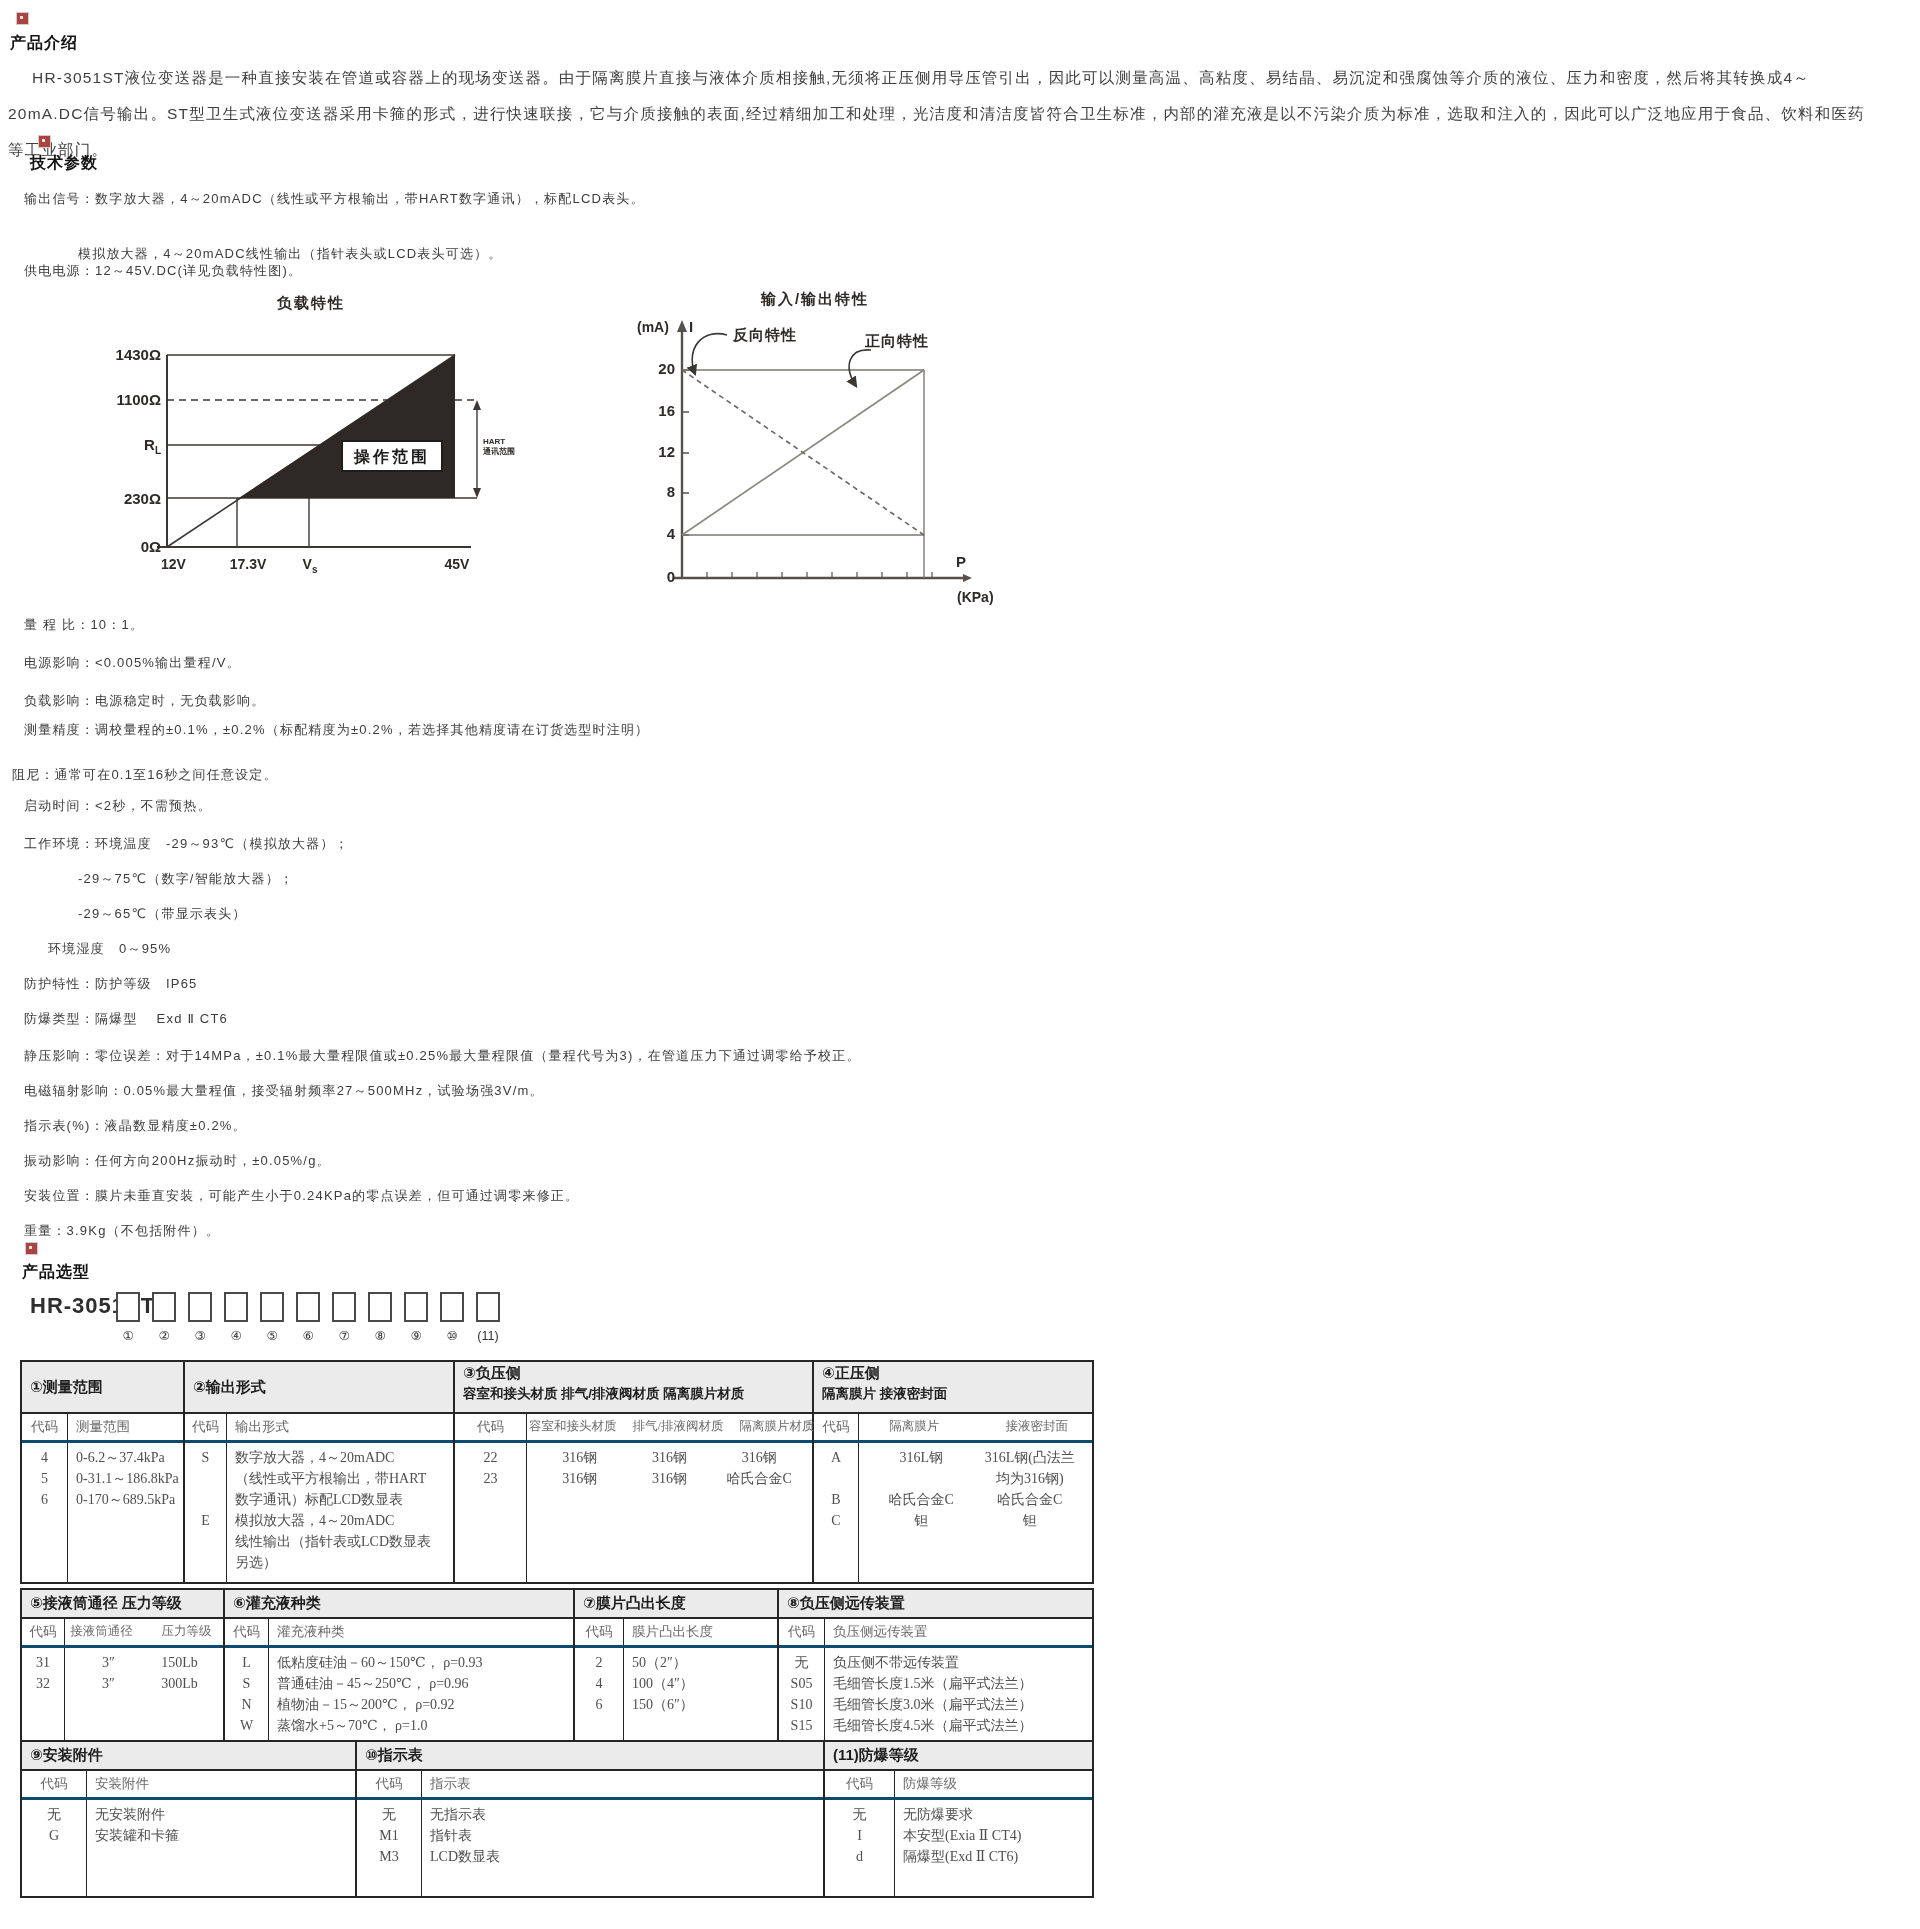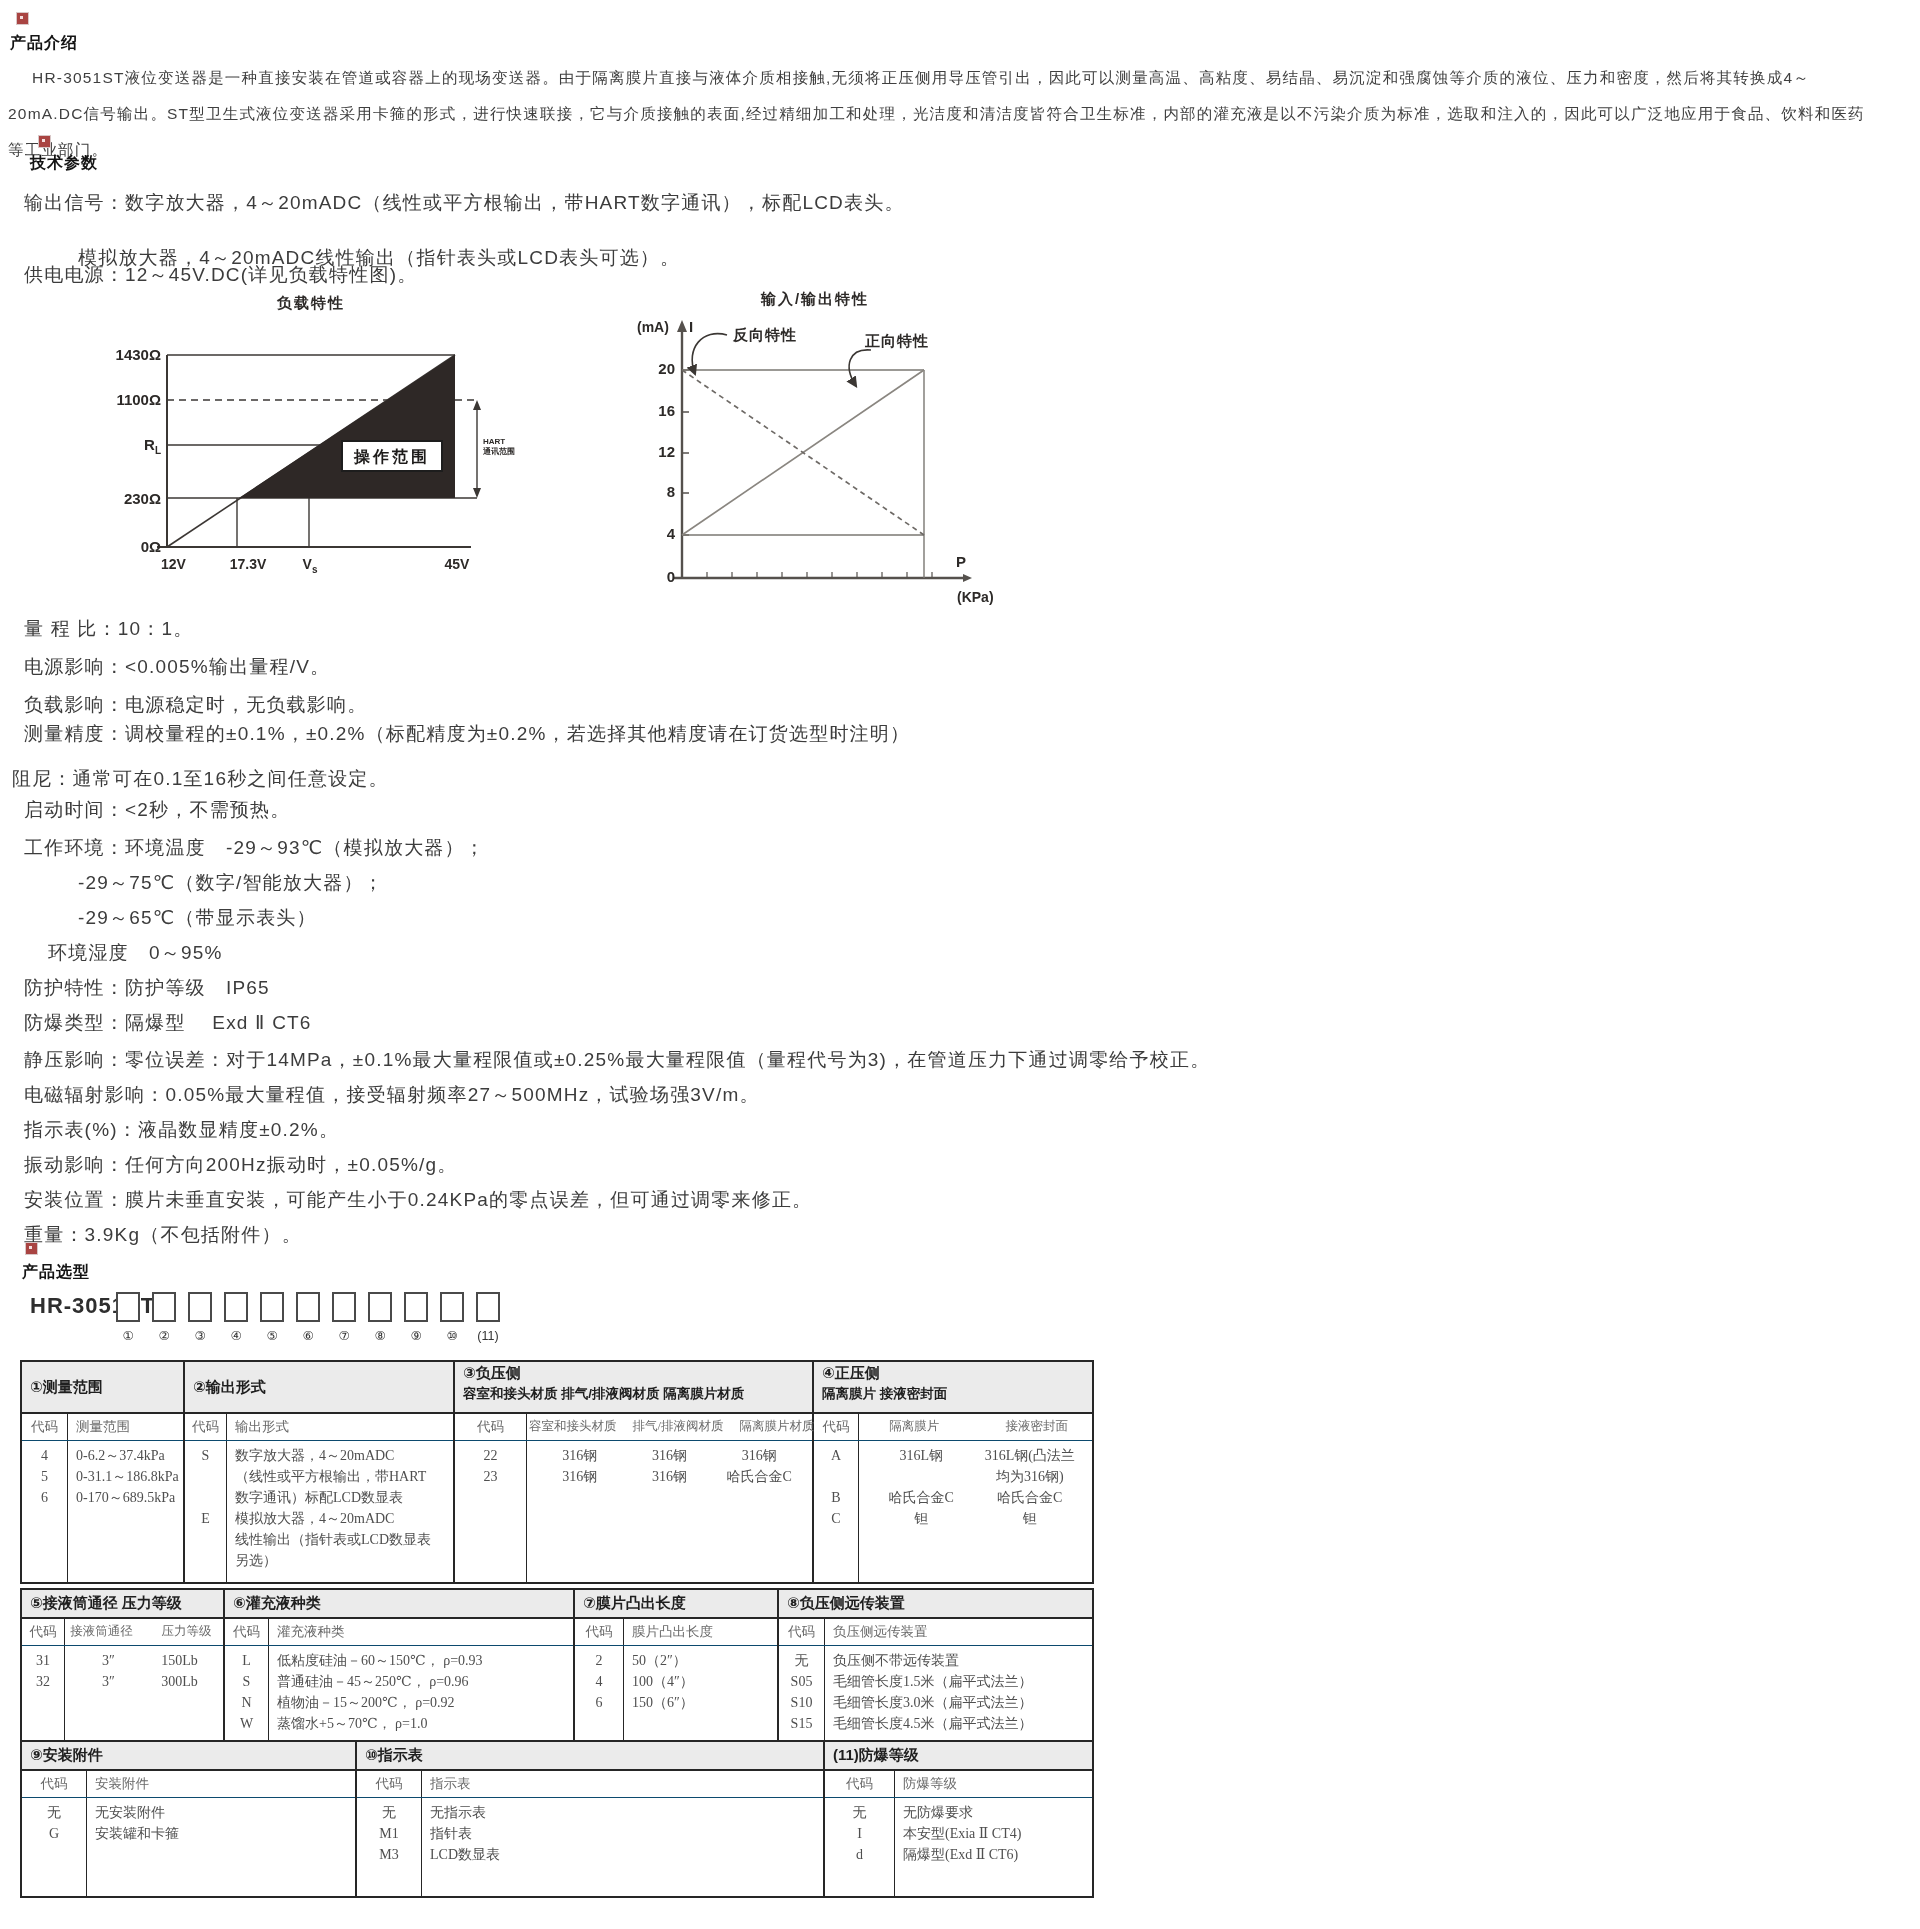--- a/index.html
+++ b/index.html
@@ -4,21 +4,21 @@
 <style>
   html,body{margin:0;padding:0;background:#fff;}
   body{width:1920px;height:1929px;overflow:hidden;
        font-family:"Liberation Sans","DejaVu Sans",sans-serif;color:#3c3c3c;}
   #page{position:relative;width:1920px;height:1929px;background:#ffffff;}
   .broken-icon{position:absolute;width:11px;height:11px;background:#a94442;border:1px solid #d9c8c8;}
   .broken-icon::after{content:"";position:absolute;left:3px;top:3px;width:3px;height:3px;background:#f3dede;}
   .heading{position:absolute;font-size:16px;font-weight:bold;color:#141414;letter-spacing:1px;}
   .para{position:absolute;left:8px;top:60px;width:1872px;line-height:36px;font-size:15.5px;
         letter-spacing:1.2px;color:#3f3f3f;text-indent:24px;}
-  .spec{position:absolute;font-size:19px;letter-spacing:1.2px;color:#3c3c3c;white-space:pre;}
+  .spec{position:absolute;font-size:13px;letter-spacing:1.2px;color:#3c3c3c;white-space:pre;}
   
   .chart-svg{position:absolute;}
   .ct{font-size:15px;font-weight:bold;fill:#2d2a28;letter-spacing:2px;}
   .cyl{font-size:15px;font-weight:bold;fill:#2d2a28;}
   .cxl{font-size:14px;font-weight:bold;fill:#2d2a28;}
   .ann{font-size:15px;font-weight:bold;fill:#2d2a28;letter-spacing:1px;}
   .tiny{font-size:8px;font-weight:bold;fill:#2d2a28;}
   .opr{font-size:16px;font-weight:bold;fill:#1d1b1a;letter-spacing:3px;}
   
   .model-label{position:absolute;font-size:22px;font-weight:bold;color:#2e2e2e;letter-spacing:1px;}
@@ -31,21 +31,21 @@
         font-family:"Liberation Serif","DejaVu Serif",serif;background:#fff;}
   .sec{border-right:2px solid #262626;display:flex;flex-direction:column;min-width:0;}
   .sec:last-child{border-right:none;}
   .sec-title{background:#ebebeb;border-bottom:2px solid #262626;padding:2px 8px;
              font-family:"Liberation Sans","DejaVu Sans",sans-serif;
              font-weight:bold;font-size:15px;color:#1f1f1f;}
   .sec-title.vc{display:flex;align-items:center;}
   .sec-title .t2{font-size:13.5px;margin-top:2px;white-space:nowrap;}
   .t-tall{height:46px;}
   .t-low{height:24px;line-height:24px;padding-top:1px;}
-  .sec-sub{display:grid;grid-template-columns:var(--cw) 1fr;border-bottom:1px solid #0c4a6e;
+  .sec-sub{display:grid;grid-template-columns:var(--cw) 1fr;border-bottom:3px solid #0c4a6e;
            color:#6a6a6a;font-size:13.5px;}
   .sub-code{border-right:1px solid #262626;text-align:center;padding:4px 0;}
   .sub-desc{padding:4px 8px;white-space:nowrap;}
   .sub-desc.cols{display:flex;padding:4px 2px;gap:16px;}
   .sub-desc.cols span{flex:1;text-align:center;font-size:12.5px;}
   .sec-body{flex:1;display:grid;grid-template-columns:var(--cw) 1fr;color:#4f4f4f;font-size:14px;}
   .codes{border-right:1px solid #262626;text-align:center;padding-top:4px;}
   .descs{padding:4px 8px 0 8px;}
   .line{line-height:21px;min-height:21px;white-space:nowrap;}
   .cols{display:flex;}

